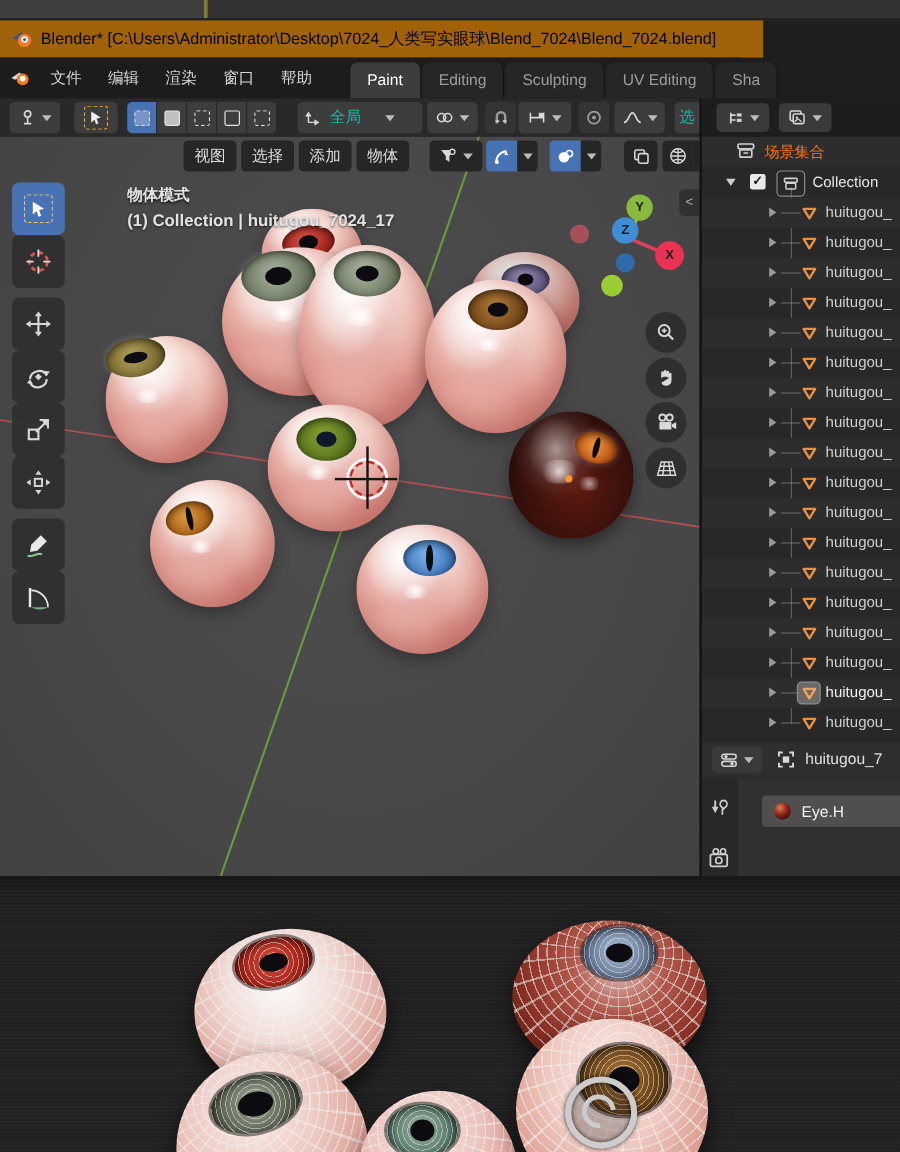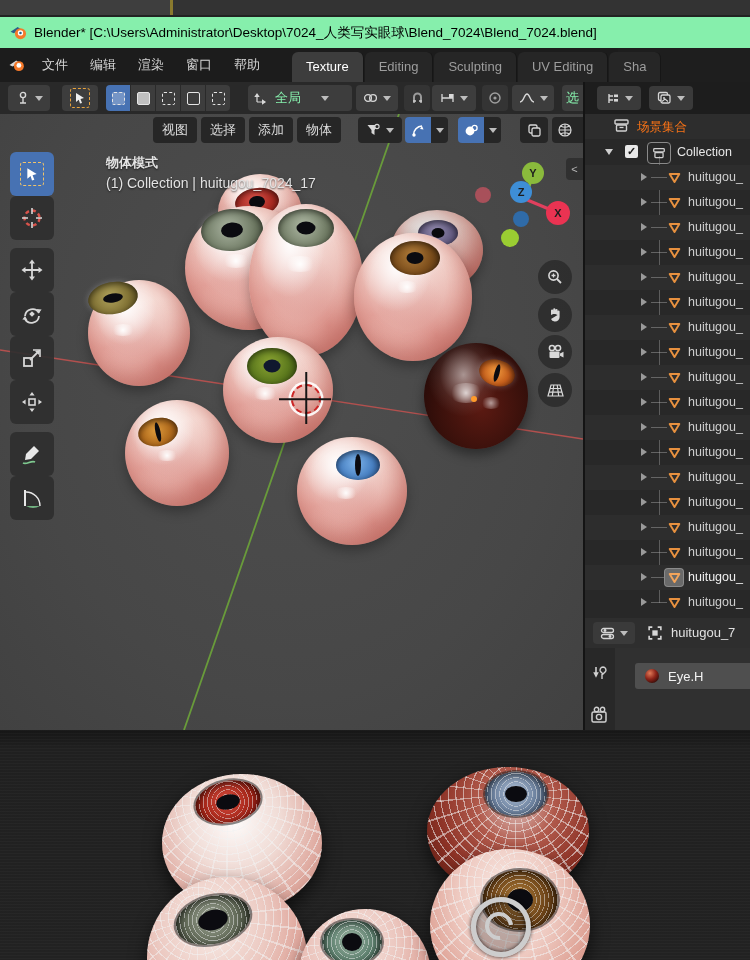--- a/index.html
+++ b/index.html
@@ -11,35 +11,35 @@
   .chev{width:0;height:0;border-left:4px solid transparent;border-right:4px solid transparent;
         border-top:5px solid #bdbdbd;display:inline-block;margin-left:5px;flex:none;}
 
   
   .topstrip{left:0;top:0;width:750px;height:17px;background:#333;}
   .topstrip .blockL{position:absolute;left:0;top:0;width:170px;height:15px;background:#3e3e3e;}
   .topstrip .ydiv{position:absolute;left:170px;top:0;width:3px;height:15px;background:#8a7a2e;}
   .topstrip .bline{position:absolute;left:0;bottom:0;width:100%;height:2px;background:#222;}
 
   
-  .titlebar{left:0;top:17px;width:750px;height:31px;background:#86efac;color:#000;}
+  .titlebar{left:0;top:17px;width:636px;height:31px;background:#a16207;color:#000;}
   .titlebar .ttl{position:absolute;left:34px;top:7px;font-size:13.5px;font-weight:500;white-space:nowrap;}
 
   
   .menubar{left:0;top:48px;width:618px;height:34px;background:#1c1c1c;}
   .menu-item{color:#d5d5d5;font-size:13px;padding:0 4px;margin-right:14px;line-height:34px;cursor:default;}
   .tabs{position:absolute;left:292px;top:0;height:34px;display:flex;}
   .tab{height:30px;margin-top:4px;padding:0 14px;font-size:13px;line-height:30px;color:#9d9d9d;
        background:#262626;border-right:1px solid #161616;border-radius:6px 6px 0 0;margin-right:1px;white-space:nowrap;}
   .tab.active{background:#3d3d3d;color:#fff;}
 
   
   .toolsettings{left:0;top:82px;width:583px;height:32px;background:#292929;}
   .ts-btn{position:absolute;top:3px;height:26px;background:#3d3d3d;border-radius:4px;display:flex;
-          align-items:center;justify-content:center;color:#86efac;font-size:13px;}
+          align-items:center;justify-content:center;color:#14b8a6;font-size:13px;}
   .selmode{position:absolute;top:3px;display:flex;}
   .selmode .sm{width:24px;height:26px;background:#3d3d3d;display:flex;align-items:center;justify-content:center;border-right:1px solid #2a2a2a;}
   .selmode .sm:first-child{border-radius:4px 0 0 4px;}
   .selmode .sm:last-child{border-radius:0 4px 4px 0;border-right:none;}
   .selmode .sm.on{background:#4772b3;}
   .dash-sq{width:11px;height:11px;border:1px dashed #e5e5e5;border-radius:2px;}
 
   
   .olhead{left:583px;top:82px;width:167px;height:32px;background:#1d1d1d;border-left:2px solid #141414;}
   .oh-btn{position:absolute;top:4px;height:24px;width:44px;background:#3a3a3a;border-radius:4px;
@@ -48,21 +48,21 @@
   
   .viewport{left:0;top:114px;width:583px;height:616px;overflow:hidden;
     background:radial-gradient(ellipse at 50% 40%, #4e4e4e 0%, #474747 65%, #414141 100%);}
   .vp-pill{position:absolute;top:3px;height:26px;background:#262626;border-radius:4px;display:flex;
            align-items:center;justify-content:center;color:#dcdcdc;font-size:13px;z-index:30;}
   .blue-box{width:26px;height:26px;background:#4772b3;border-radius:4px 0 0 4px;display:flex;align-items:center;justify-content:center;}
   .chev-box{width:17px;height:26px;background:#262626;border-radius:0 4px 4px 0;display:flex;align-items:center;justify-content:center;}
   .tool-col .tbtn{position:absolute;left:10px;width:44px;height:44px;background:rgba(47,47,47,.92);
        border-radius:6px;display:flex;align-items:center;justify-content:center;z-index:30;}
   .tool-col .tbtn.on{background:#4772b3;}
-  .ov-text{position:absolute;color:#e3e3e3;text-shadow:0 1px 2px rgba(0,0,0,.65);z-index:25;white-space:nowrap;}
+  .ov-text{position:absolute;color:#e3e3e3;text-shadow:0 1px 2px rgba(0,0,0,.65);z-index:25;white-space:nowrap;font-weight:bold;}
   .navbtn{position:absolute;width:34px;height:34px;border-radius:50%;background:rgba(28,28,28,.55);
           display:flex;align-items:center;justify-content:center;z-index:28;}
   .gizmo-ball{position:absolute;border-radius:50%;display:flex;align-items:center;justify-content:center;
           font-size:11px;font-weight:bold;color:#1d1d1d;z-index:27;}
 
   
   .eye{position:absolute;border-radius:50%;
     background:
      radial-gradient(ellipse at 36% 26%, rgba(255,255,255,.95) 0%, rgba(255,255,255,0) 34%),
      radial-gradient(ellipse at 70% 80%, rgba(198,88,80,.45) 0%, rgba(198,88,80,0) 55%),
@@ -158,21 +158,21 @@
             <circle cx="14.5" cy="12.6" r="3.2" fill="#fff"></circle>
           </svg>
       </span>
       <span class="menu-item">文件</span>
       <span class="menu-item">编辑</span>
       <span class="menu-item">渲染</span>
       <span class="menu-item">窗口</span>
       <span class="menu-item">帮助</span>
     </div>
     <div class="tabs">
-      <span class="tab active">Texture</span>
+      <span class="tab active">Paint</span>
       <span class="tab">Editing</span>
       <span class="tab">Sculpting</span>
       <span class="tab">UV Editing</span>
       <span class="tab">Sha</span>
     </div>
   </div>
 
   <div class="abs toolsettings">
     <div class="ts-btn" style="left:8px;width:42px;">
       <svg width="14" height="14" viewBox="0 0 14 14">

